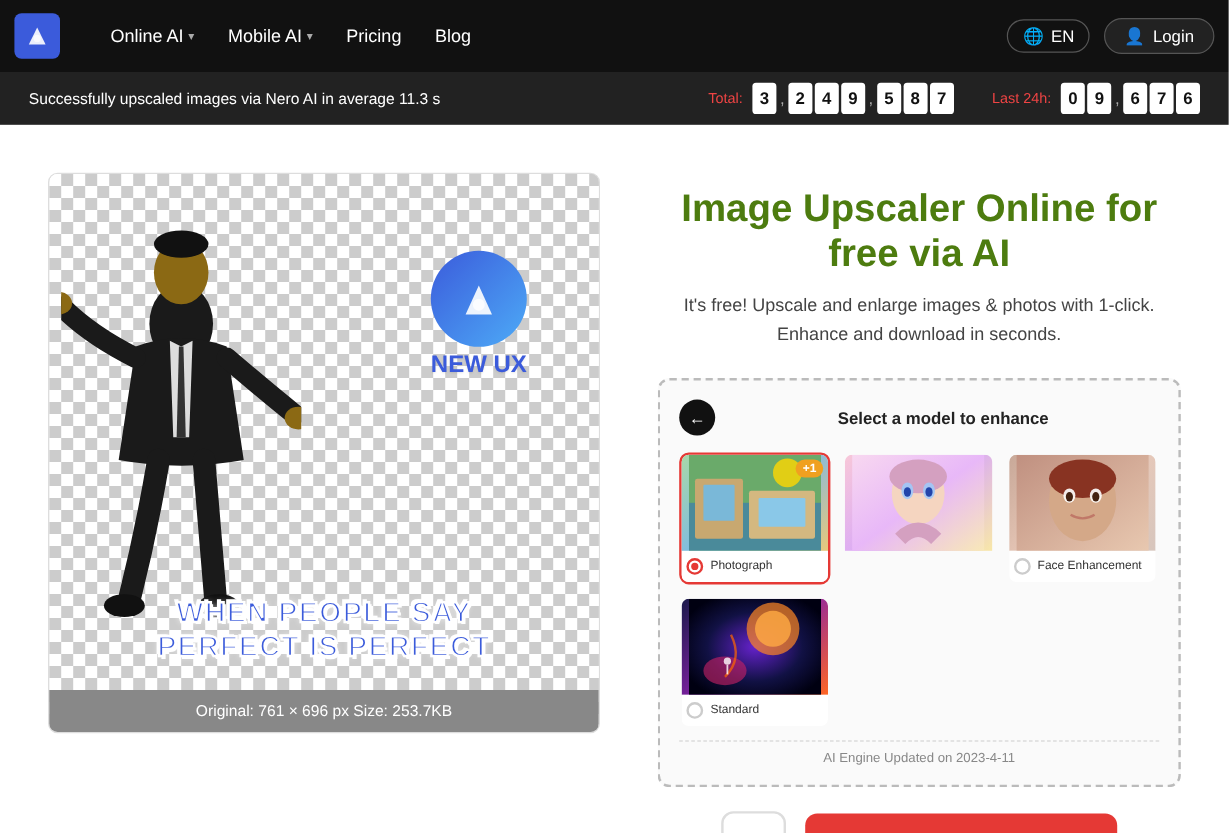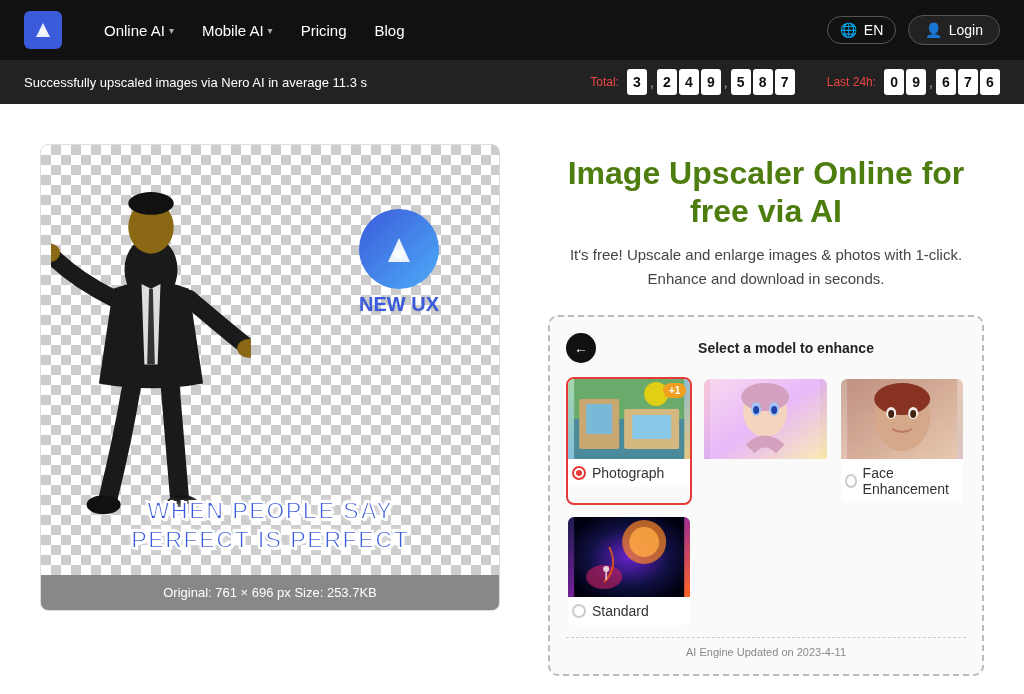--- a/index.html
+++ b/index.html
@@ -1,21 +1,21 @@
 <!DOCTYPE html>
 <html><head>
   <meta charset="utf-8">
   <style>
     * { box-sizing: border-box; margin: 0; padding: 0; }
     body { font-family: -apple-system, BlinkMacSystemFont, 'Segoe UI', sans-serif; background: #fff; overflow-x: hidden; }
 
     
     .navbar {
       display: flex; align-items: center; background: #111; height: 60px;
-      padding: 0 24px; gap: 32px;
+      padding: 0 12px; gap: 32px;
     }
     .logo-box {
       display: flex; align-items: center; gap: 8px;
     }
     .logo-icon {
       width: 38px; height: 38px; background: #3b5bdb; border-radius: 6px;
       display: flex; align-items: center; justify-content: center;
       color: #fff; font-size: 18px; font-weight: 900;
     }
     .nav-links { display: flex; align-items: center; gap: 8px; flex: 1; }
@@ -163,21 +163,21 @@
       background: #fff;
     }
     .radio-dot {
       width: 14px; height: 14px; border-radius: 50%; border: 2px solid #ccc;
       display: flex; align-items: center; justify-content: center;
     }
     .radio-dot.checked { border-color: #e53935; }
     .radio-dot.checked::after {
       content: ''; width: 6px; height: 6px; background: #e53935; border-radius: 50%;
     }
-    .model-label-text { font-size: 14px; color: #333; }
+    .model-label-text { font-size: 10px; color: #333; }
     .model-small { flex: 0 0 calc(33.333% - 7px); max-width: calc(33.333% - 7px); }
     .ai-engine-note {
       text-align: center; font-size: 11px; color: #888; margin-top: 10px; padding-top: 8px;
       border-top: 1px dashed #ccc;
     }
 
     
     .bottom-actions {
       display: flex; align-items: center; gap: 16px; margin-top: 20px;
       justify-content: center;

